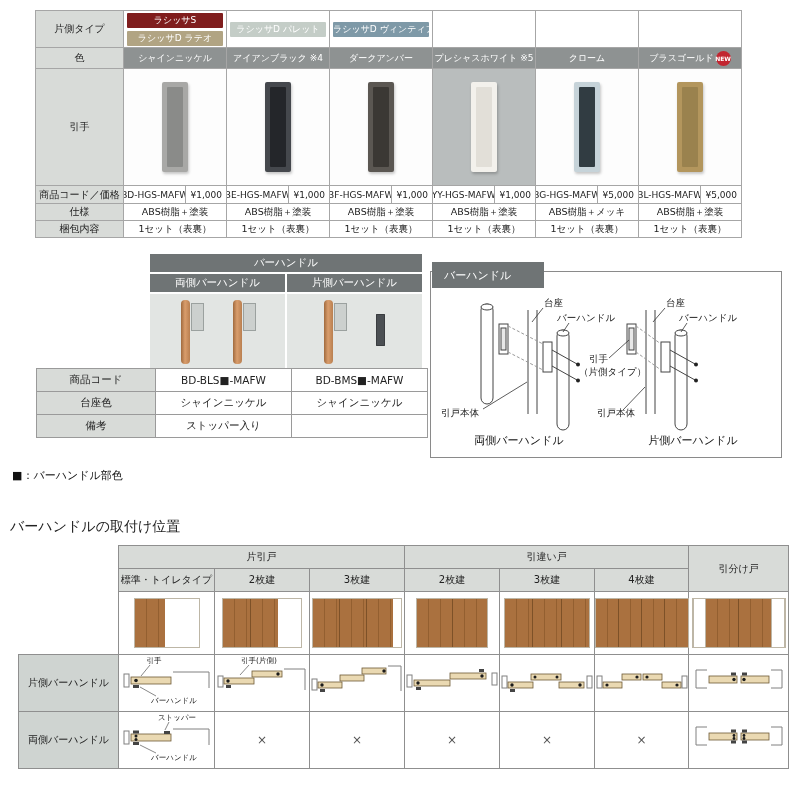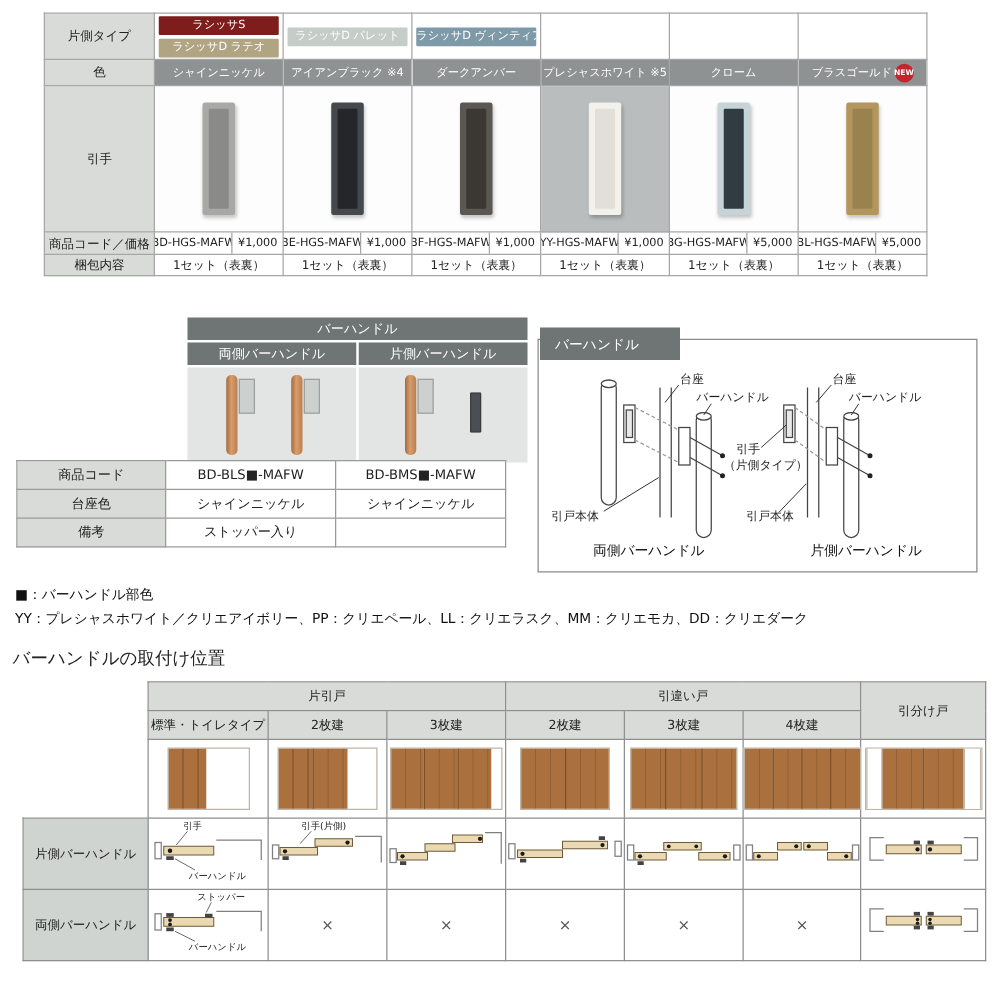--- a/index.html
+++ b/index.html
@@ -33,21 +33,21 @@
   .bh-imgs{position:absolute;left:148px;top:252px;border-collapse:separate;border-spacing:2px;}
   .bh-imgs th{background:#6f7475;color:#fff;font-weight:normal;font-size:10.5px;height:18px;padding:0;width:133px;}
   .bh-imgs td{background:#e2e5e3;height:74px;width:133px;vertical-align:top;}
   .bh-wrap{display:flex;justify-content:center;gap:30px;padding-top:5px;}
   .bh-unit{position:relative;width:22px;height:64px;}
   .bh-plate{position:absolute;left:10px;top:3px;width:11px;height:26px;background:#ccd0ce;border:1px solid #9ba19f;}
   .bh-bar{position:absolute;left:0;top:0;width:9px;height:64px;border-radius:4px;
           background:linear-gradient(90deg,#a06a3e,#d99d6c 45%,#b97f50);}
   .bh-darkplate{width:9px;height:32px;margin-top:14px;background:#4b4f53;border-radius:1px;
           box-shadow:inset 0 0 0 1px #3a3d40;}
-  .bh-spec{position:absolute;left:13px;top:368px;}
+  .bh-spec{position:absolute;left:36px;top:368px;}
   .bh-spec th,.bh-spec td{border:1px solid #9a9a9a;height:22px;padding:0;text-align:center;
           font-size:10.5px;font-weight:normal;}
   .bh-spec th{background:#d8dbd8;width:118px;}
   .bh-spec td{width:135px;background:#fff;}
 
   
   .dgm{position:absolute;left:430px;top:262px;width:352px;height:196px;}
   .dgm-box{position:absolute;left:0;top:9px;right:0;bottom:0;border:1px solid #8a8a8a;background:#fff;}
   .dgm-tab{position:absolute;left:2px;top:0;width:112px;height:26px;background:#6f7475;color:#fff;
            font-size:11px;display:flex;align-items:center;padding-left:12px;box-sizing:border-box;z-index:2;}
@@ -188,20 +188,29 @@
               <span class="code">BG-HGS-MAFW</span>
               <span class="price">¥5,000</span>
             </div>
           </td>
       <td>
             <div class="cp">
               <span class="code">BL-HGS-MAFW</span>
               <span class="price">¥5,000</span>
             </div>
           </td>
+    </tr>
+    <tr class="row-mat">
+      <th class="lbl">仕様</th>
+      <td>ABS樹脂＋塗装</td>
+      <td>ABS樹脂＋塗装</td>
+      <td>ABS樹脂＋塗装</td>
+      <td>ABS樹脂＋塗装</td>
+      <td>ABS樹脂＋メッキ</td>
+      <td>ABS樹脂＋塗装</td>
     </tr>
     <tr class="row-pkg">
       <th class="lbl">梱包内容</th>
       <td>1セット（表裏）</td>
       <td>1セット（表裏）</td>
       <td>1セット（表裏）</td>
       <td>1セット（表裏）</td>
       <td>1セット（表裏）</td>
       <td>1セット（表裏）</td>
     </tr>
@@ -320,21 +329,20 @@
       <text class="t" x="248" y="29">バーハンドル</text>
       <text class="t" x="158" y="70">引手</text>
       <text class="t" x="148" y="83">（片側タイプ）</text>
       <text class="t" x="166" y="124">引戸本体</text>
       <text class="tc" x="262" y="152" text-anchor="middle">片側バーハンドル</text>
     </svg>
   </div>
 
   <div class="notes">
     <div>■：バーハンドル部色</div>
-    <div>YY：プレシャスホワイト／クリエアイボリー、PP：クリエペール、LL：クリエラスク、MM：クリエモカ、DD：クリエダーク</div>
   </div>
 
   <div class="mount-title">バーハンドルの取付け位置</div>
 
   <table class="mount-table">
     <colgroup>
         <col style="width:100px">
         <col style="width:96px">
         <col style="width:95px">
         <col style="width:95px">

